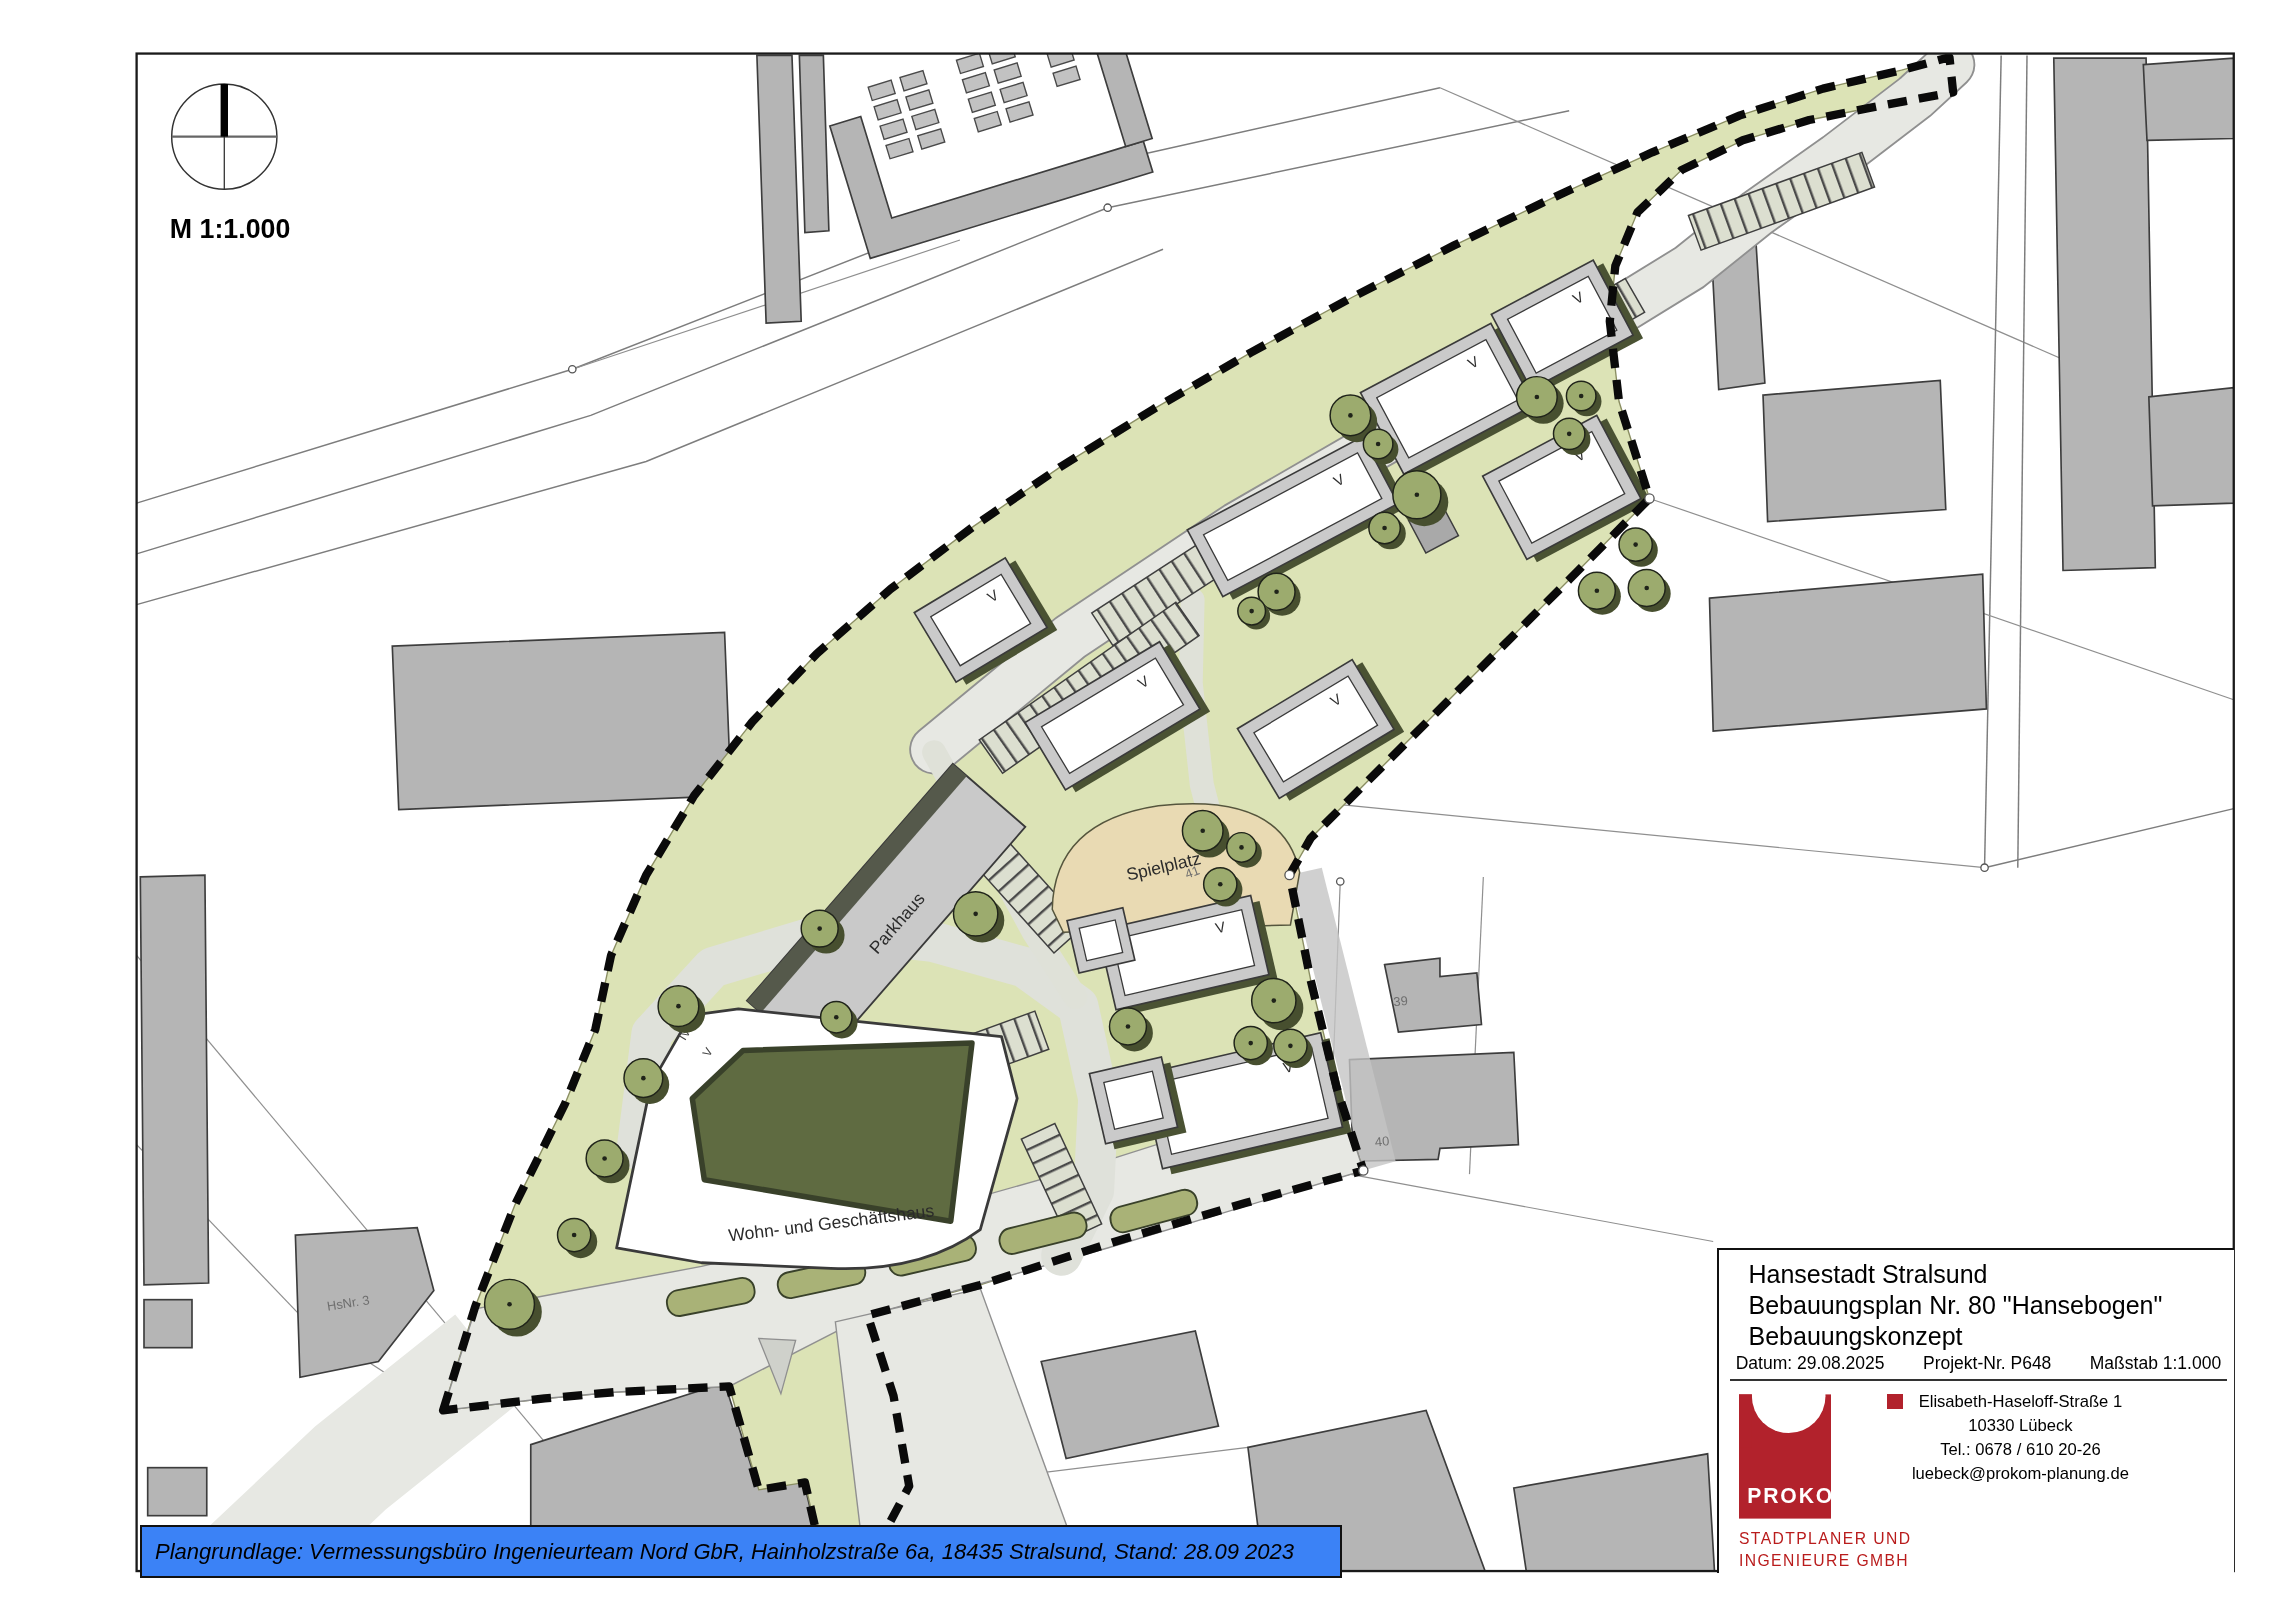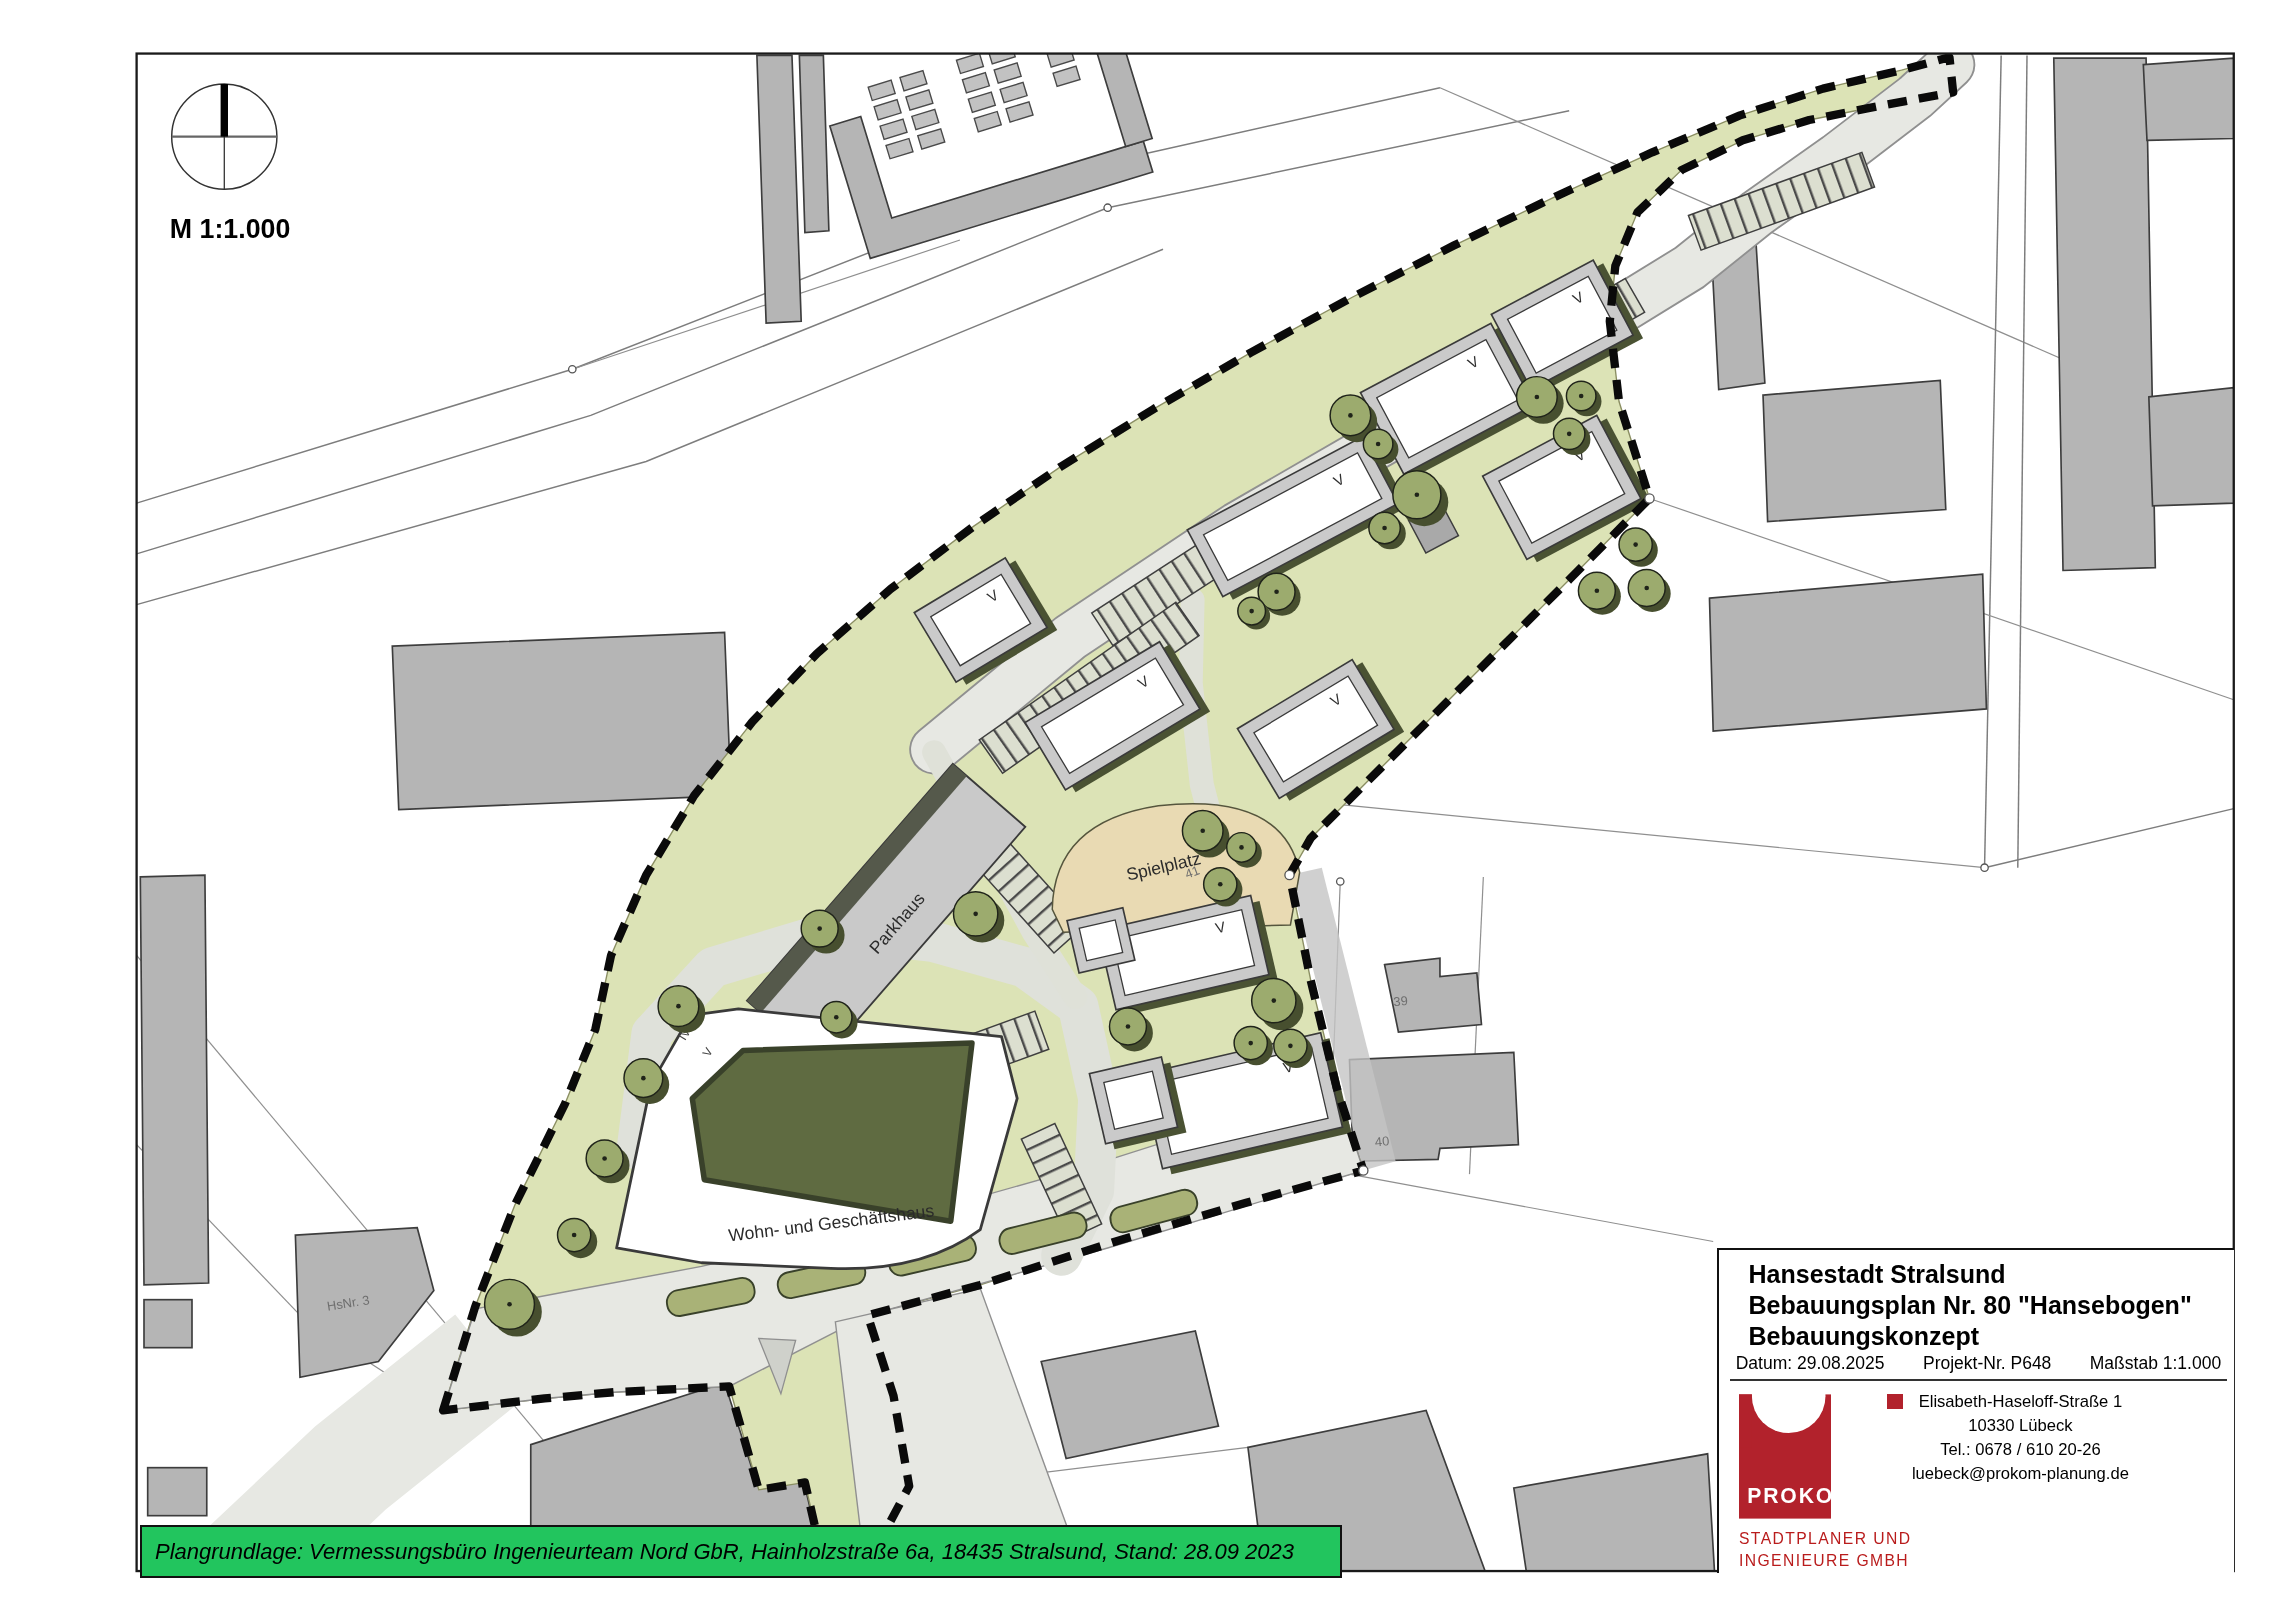--- a/index.html
+++ b/index.html
@@ -28,27 +28,27 @@
   .bcore{fill:#ffffff;stroke:#3a3a3a;stroke-width:1.4;}
   .vlab{font-size:16px;fill:#2f2f2f;}
   .boundary{fill:none;stroke:#0a0a0a;stroke-width:9;stroke-dasharray:21 13;stroke-linejoin:round;}
   .plabel{font-size:19px;fill:#2b2b2b;}
   .plabel-sm{font-size:14px;fill:#6f6f6f;}
   .node{fill:#fff;stroke:#555;stroke-width:1.4;}
   .frame{fill:none;stroke:#1a1a1a;stroke-width:2.5;}
   
   .scaletxt{font-size:29px;font-weight:bold;fill:#000;}
   
-  #source-box{position:absolute;left:140px;top:1525px;width:1202px;height:53px;background:#22c55e;
+  #source-box{position:absolute;left:140px;top:1525px;width:1202px;height:53px;background:#3b82f6;
     border:2.3px solid #111;box-sizing:border-box;display:flex;align-items:center;padding-left:13px;}
   #source-box span{font-style:italic;font-size:22px;color:#000;white-space:nowrap;}
   #title-block{position:absolute;left:1717px;top:1248px;width:517px;height:325px;background:#fff;
     border-left:2.3px solid #111;border-top:2.3px solid #111;box-sizing:border-box;}
   .tb-titles{position:absolute;left:29.5px;top:9.2px;}
-  .tb-titles div{font-size:25px;font-weight:bold;color:#000;line-height:31px;white-space:nowrap;}
+  .tb-titles div{font-size:25px;font-weight:normal;color:#000;line-height:31px;white-space:nowrap;}
   .tb-meta{position:absolute;left:13px;right:9.2px;top:103px;display:flex;justify-content:space-between;
     font-size:17.5px;color:#000;padding:0 3.7px;}
   .tb-rule{position:absolute;left:11px;right:7.4px;top:129px;border-bottom:2.3px solid #333;}
   .tb-logo{position:absolute;left:20px;top:144px;width:185px;}
   .tb-logo-sub{font-size:15.7px;color:#b91c1c;letter-spacing:1.4px;line-height:22px;margin-top:5.5px;white-space:nowrap;}
   .tb-offices{position:absolute;left:168px;top:140px;width:341px;}
   .office{display:flex;margin-bottom:26px;text-align:center;}
   .bullet{width:15.7px;height:15.7px;margin:3.7px 9.2px 0 0;flex:0 0 auto;}
   .bullet.red{background:#b2222c;}
   .bullet.hollow{background:#fff;border:1.8px solid #444;box-sizing:border-box;}

